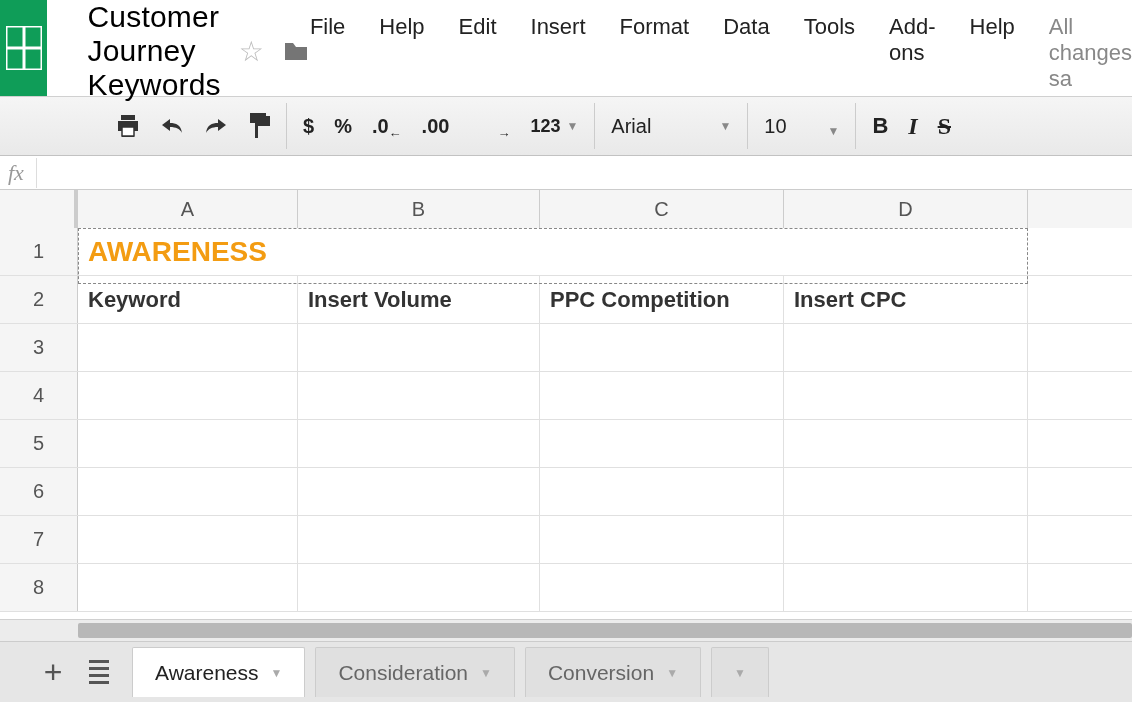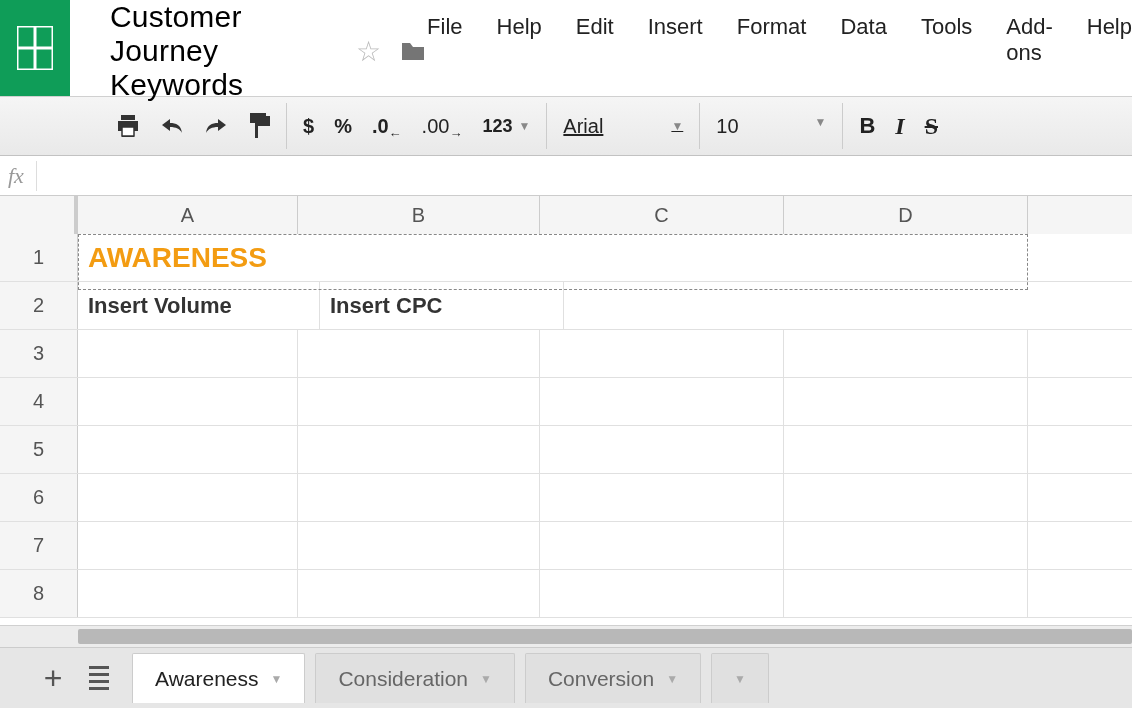--- a/index.html
+++ b/index.html
@@ -17,31 +17,31 @@
   .menus { display: flex; gap: 34px; margin-top: 14px; font-size: 22px; color: #222; }
   .menu-item { cursor: pointer; }
   .save-status { color: #888; }
 
   
   .toolbar { height: 60px; background: linear-gradient(to bottom, #f5f5f5, #e9e9e9); border-top: 1px solid #d0d0d0; border-bottom: 1px solid #c2c2c2; display: flex; align-items: center; padding-left: 100px; gap: 0; font-size: 20px; color: #222; }
   .tb-group { display: flex; align-items: center; height: 60px; padding: 0 16px; gap: 20px; }
   .tb-sep { width: 1px; height: 46px; background: #ccc; }
   .tb-btn { cursor: pointer; display: flex; align-items: center; justify-content: center; }
   .icon-svg { display: block; }
-  .font-select { display: flex; align-items: center; gap: 68px; font-size: 20px; text-decoration: underline; }
-  .size-select { display: flex; align-items: flex-start; gap: 76px; font-size: 20px; }
+  .font-select { display: flex; align-items: center; gap: 68px; font-size: 20px; }
+  .size-select { display: flex; align-items: flex-end; gap: 41px; font-size: 20px; }
   .dropdown-arrow { color: #888; font-size: 12px; }
   .fmt-123 { font-weight: bold; font-size: 18px; }
   .fmt-sym { font-weight: bold; font-size: 20px; }
   .bold { font-weight: bold; font-size: 22px; }
   .italic { font-style: italic; font-family: 'Times New Roman', serif; font-size: 24px; font-weight: bold; }
   .strike { text-decoration: line-through; font-family: 'Times New Roman', serif; font-size: 24px; font-weight: bold; }
 
   
-  .formula-bar { height: 40px; display: flex; align-items: center; border-bottom: 1px solid #ccc; padding-left: 8px; }
+  .formula-bar { height: 34px; display: flex; align-items: center; border-bottom: 1px solid #ccc; padding-left: 8px; }
   .fx-label { font-style: italic; font-family: 'Times New Roman', serif; font-size: 22px; color: #999; margin-right: 12px; }
   .fx-divider { width: 1px; height: 30px; background: #ddd; }
 
   
   .col-header-strip { display: flex; height: 38px; background: #f5f5f5; border-bottom: 1px solid #ccc; }
   .corner-box { width: 78px; height: 38px; background: #f5f5f5; border-right: 1px solid #ccc; }
   .col-header { height: 38px; background: #f5f5f5; border-right: 1px solid #ccc; display: flex; align-items: center; justify-content: center; font-size: 20px; color: #555; }
   .col-A { width: 220px; }
   .col-B { width: 242px; }
   .col-C { width: 244px; }
@@ -103,20 +103,21 @@
     <div class="menus">
       <span class="menu-item">File</span>
       <span class="menu-item">Help</span>
       <span class="menu-item">Edit</span>
       <span class="menu-item">Insert</span>
       <span class="menu-item">Format</span>
       <span class="menu-item">Data</span>
       <span class="menu-item">Tools</span>
       <span class="menu-item">Add-ons</span>
       <span class="menu-item">Help</span>
+      <span class="save-status">All changes sa</span>
     </div>
   </div>
 </div>
 
 <div class="toolbar">
   <div class="tb-group">
     <span class="tb-btn">
       <svg class="icon-svg" width="24" height="22" viewBox="0 0 24 22">
           <path fill="#333" d="M5 0h14v5H5zM2 6h20v10H2zM6 12h12v10H6z"></path>
           <rect x="6" y="12" width="12" height="9" fill="#fff" stroke="#333" stroke-width="1.5"></rect>
@@ -140,21 +141,21 @@
     </span>
   </div>
   <div class="tb-sep"></div>
   <div class="tb-group">
     <span class="tb-btn fmt-sym">$</span>
     <span class="tb-btn fmt-sym">%</span>
     <span class="tb-btn" style="position:relative;font-weight:bold;">
       <span>.0</span>
         <span style="font-size:13px;position:relative;top:6px;">←</span>
     </span>
-    <span class="tb-btn" style="position:relative;font-weight:normal;">
+    <span class="tb-btn" style="position:relative;font-weight:bold;gap:48px;">
       <span>.00</span>
         <span style="font-size:13px;position:relative;top:6px;">→</span>
     </span>
     <span class="tb-btn">
       <span class="fmt-123">123</span>
       <span class="dropdown-arrow" style="margin-left:6px;">▼</span>
     </span>
   </div>
   <div class="tb-sep"></div>
   <div class="tb-group">
@@ -196,21 +197,23 @@
 <div class="grid">
   <div class="row1-selected-border"></div>
   <div class="row">
     <div class="row-header">1</div>
     <div class="cell merged-row1">
         <span class="row1-title">AWARENESS</span>
       </div>
   </div>
   <div class="row">
     <div class="row-header">2</div>
+    <div class="cell col-A row2-header">Keyword</div>
     <div class="cell col-B row2-header">Insert Volume</div>
+    <div class="cell col-C row2-header">PPC Competition</div>
     <div class="cell col-D row2-header">Insert CPC</div>
     <div class="cell col-E"></div>
   </div>
   <div class="row">
     <div class="row-header">3</div>
     <div class="cell col-A"></div>
     <div class="cell col-B"></div>
     <div class="cell col-C"></div>
     <div class="cell col-D"></div>
     <div class="cell col-E"></div>

